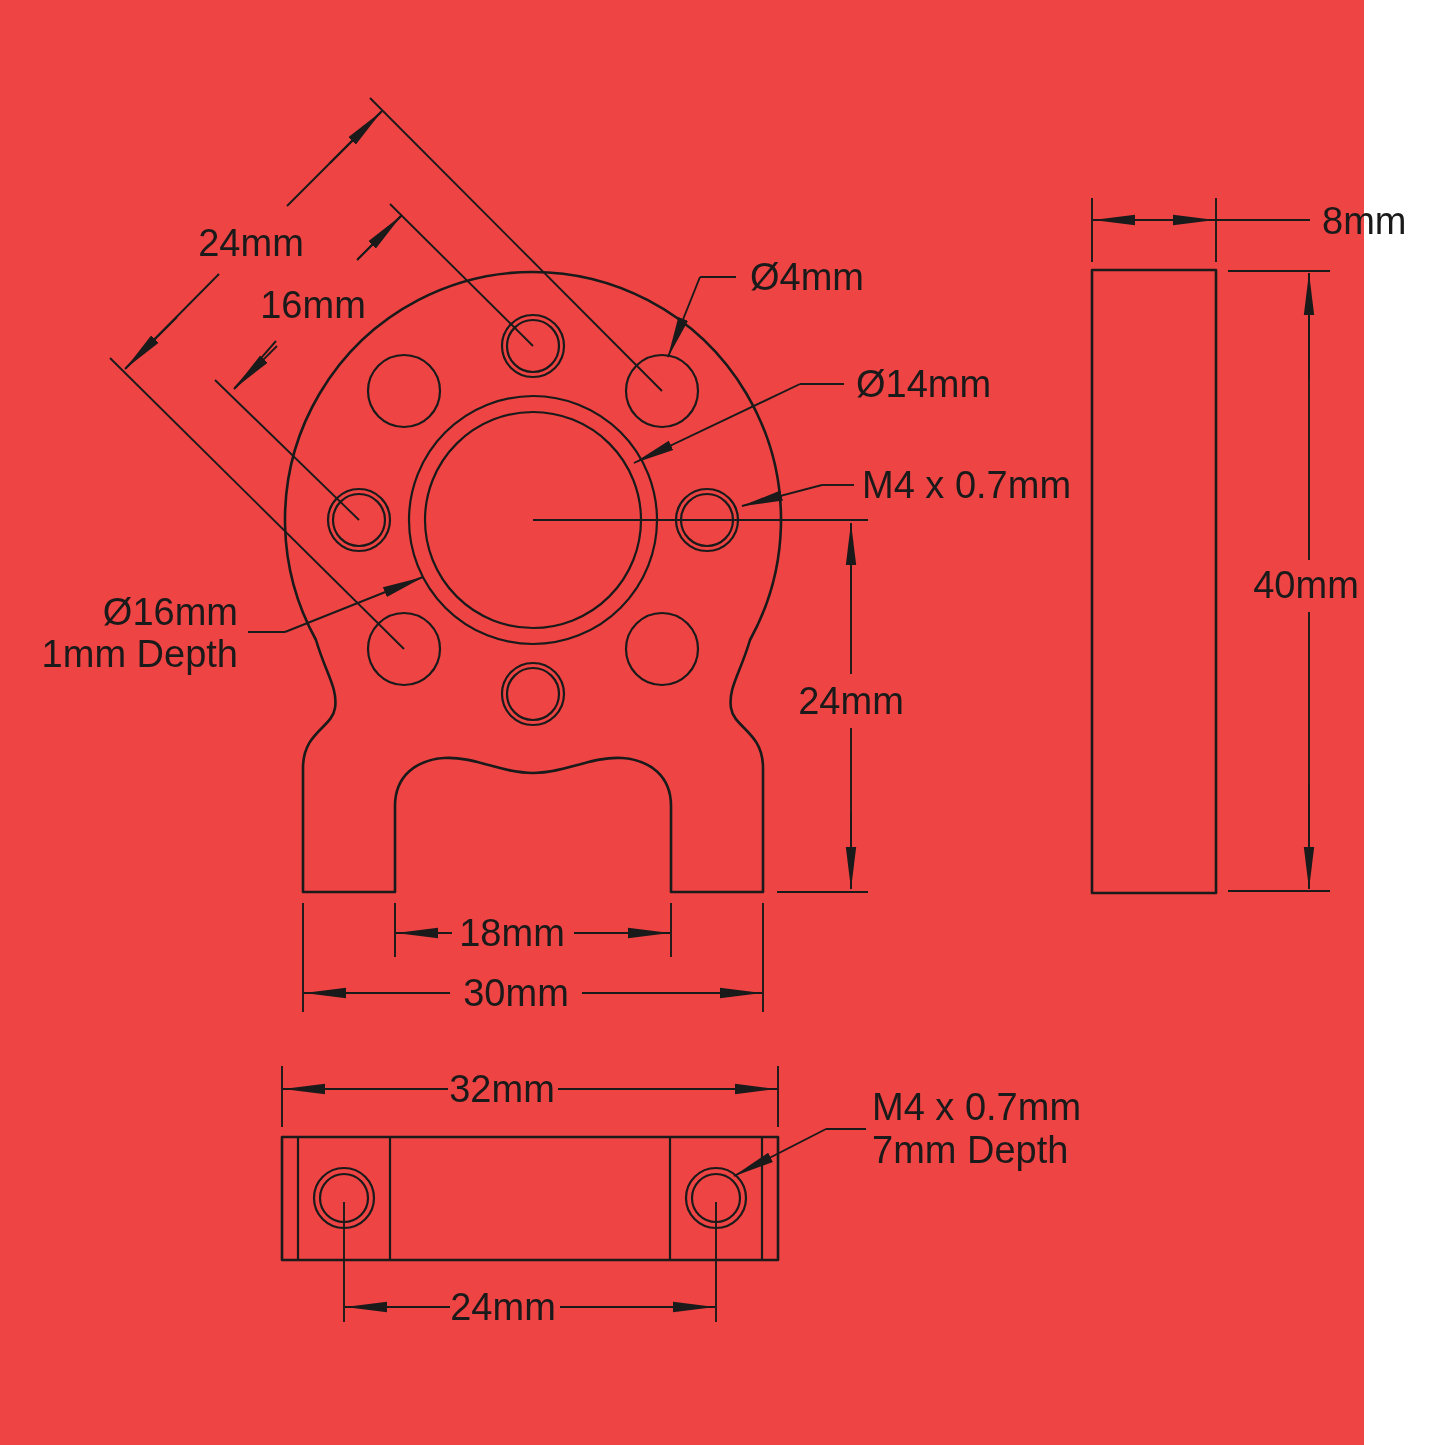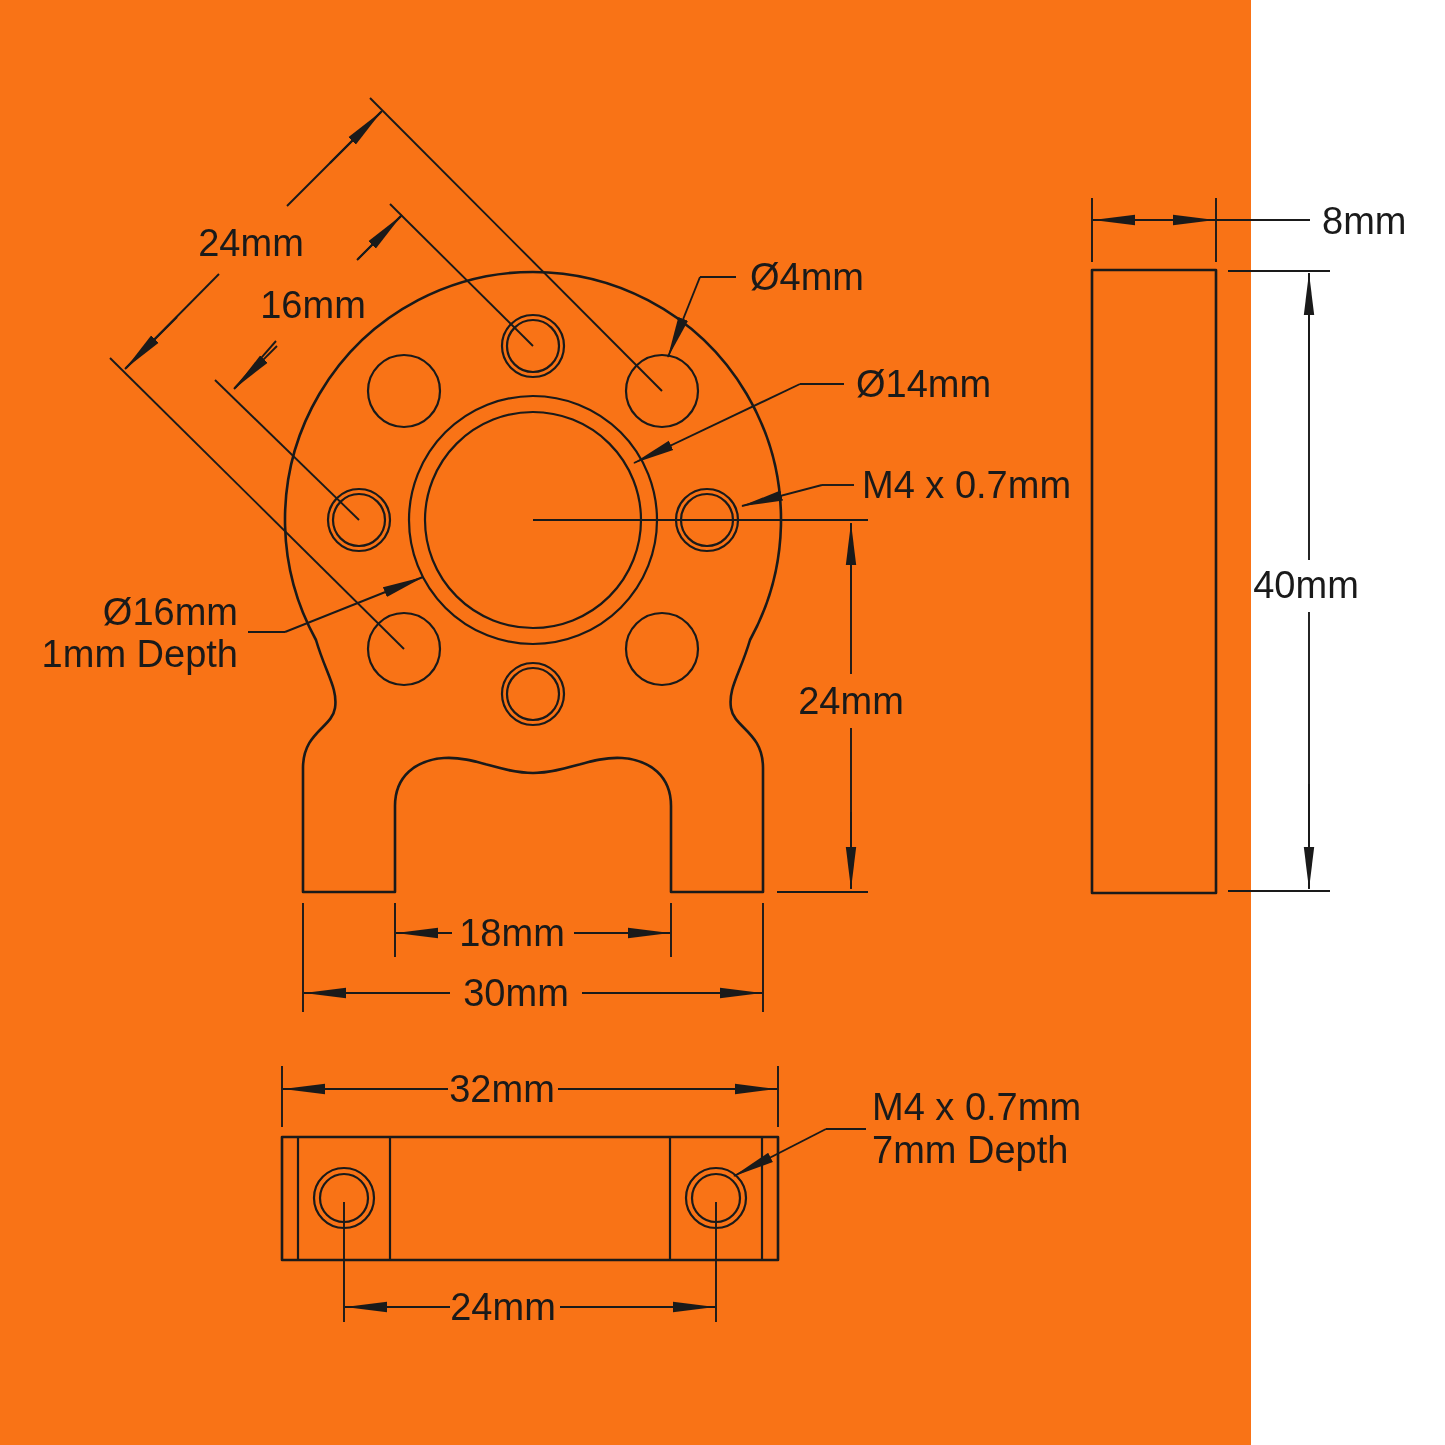--- a/index.html
+++ b/index.html
@@ -1,16 +1,16 @@
 <!DOCTYPE html>
 <html><head>
 <meta charset="utf-8">
 <style>
   html,body{margin:0;padding:0;background:#ffffff;}
-  .stage{width:1251px;height:1445px;position:relative;background:#f97316;
+  .stage{width:1364px;height:1445px;position:relative;background:#ef4444;
          font-family:"Liberation Sans", sans-serif;}
   svg{display:block}
   text{font-family:"Liberation Sans", sans-serif;font-size:38px;fill:#1a1a1a;}
   .outline{fill:none;stroke:#1a1a1a;stroke-width:2.6;stroke-linejoin:round;}
   .hole{fill:none;stroke:#1a1a1a;stroke-width:2.2;}
   .dim{fill:none;stroke:#1a1a1a;stroke-width:1.9;}
   .arrow{fill:none;stroke:#1a1a1a;stroke-width:1.9;}
 </style>
 </head>
 <body>

